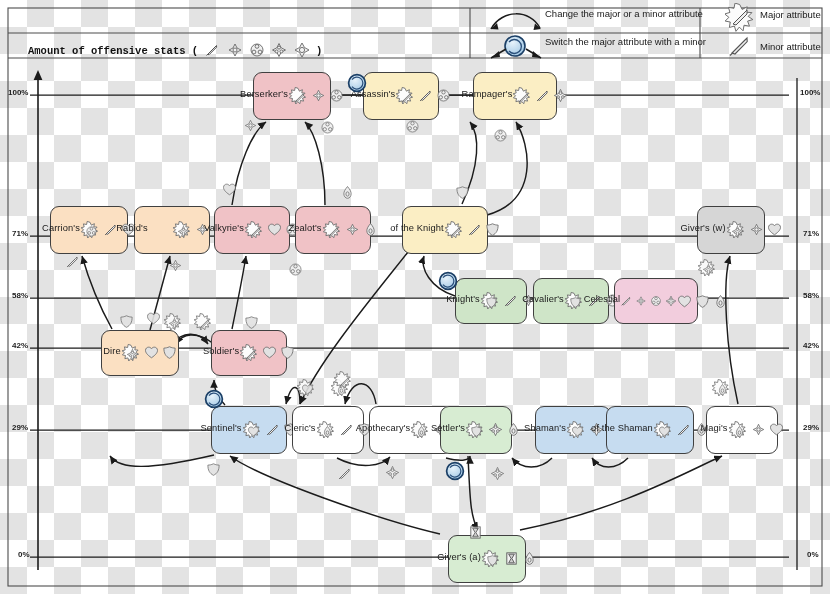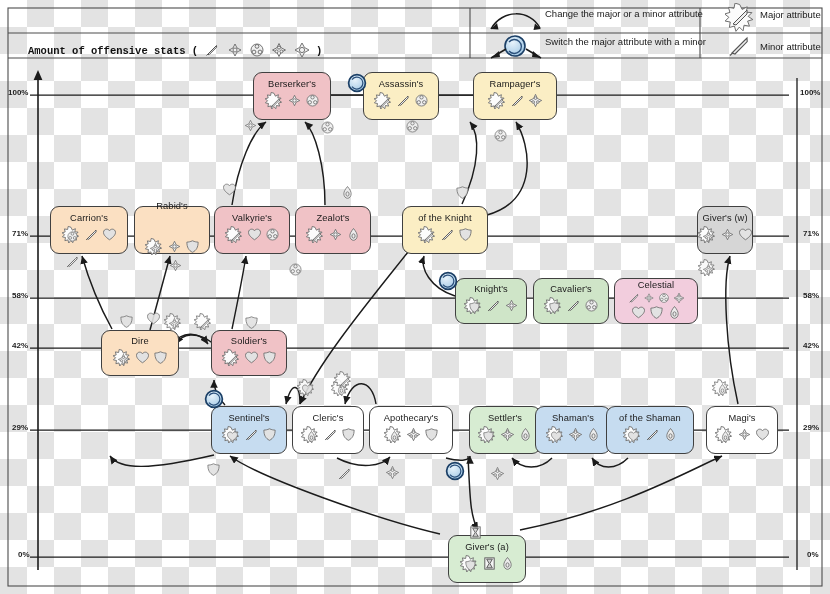--- a/index.html
+++ b/index.html
@@ -22,21 +22,21 @@
   }
   #stage{position:absolute;left:0;top:0;width:830px;height:594px;}
   svg#wires{position:absolute;left:0;top:0;width:830px;height:594px;pointer-events:none;}
 
   .node{
     position:absolute;
     box-sizing:border-box;
     border:1.4px solid #404040;
     border-radius:9px;
     display:flex;
-    flex-direction:column;
+    flex-direction:row;
     align-items:center;
     justify-content:center;
     padding:3px 6px 4px 6px;
     font-size:9.5px;
     color:#1a1a1a;
     line-height:1.05;
     white-space:nowrap;
   }
   .node .nlabel{font-size:9.3px;margin-bottom:1px;letter-spacing:.1px;}
   .icons{display:flex;align-items:center;justify-content:center;gap:3px;}
@@ -461,21 +461,21 @@
             <g stroke="#5a5a5a" stroke-width="1" fill="#f0f0f0">
               <path d="M3.4 12.6 L11.2 4.8 L12.8 3.2 L12.9 5.3 L5.1 13.1 z"></path>
               <path d="M2.2 13.8 L4.2 11.9"></path>
             </g>
           </svg>
           <svg width="15" height="15" viewBox="0 0 16 16">
             <path d="M8 1.9 C10.4 3 12.4 3.3 14 3.3 C14 8.6 12.2 12.2 8 14.2 C3.8 12.2 2 8.6 2 3.3 C3.6 3.3 5.6 3 8 1.9 z" fill="#e2e2e2" stroke="#6a6a6a" stroke-width=".9"></path>
           </svg>
         </div>
       </div>
-      <div class="node c-gray" style="left: 697px; top: 206px; width: 56px; height: 48px;">
+      <div class="node c-gray" style="left: 697px; top: 206px; width: 68px; height: 48px;">
         <div class="nlabel">Giver's (w)</div>
         <div class="icons">
           <svg width="20" height="20" viewBox="-2 -2 20 20">
             <path d="M8,0.3 L9.4,3.2 L12.4,1.7 L11.8,4.9 L15.1,5.1 L12.9,7.3 L15.6,9.2 L12.5,10.1 L13.6,13.1 L10.4,12.5 L9.9,15.7 L7.7,13.5 L5.8,16 L4.9,12.9 L1.9,13.7 L2.5,10.5 L-0.6,9.9 L1.6,7.7 L-0.9,5.8 L2.2,4.9 L1.4,1.9 L4.6,2.5 L5.2,-0.6 z" fill="#fcfcfc" stroke="#6e6e6e" stroke-width=".9"></path>
             <g transform="translate(3.2,3.2) scale(0.78)">
               <g fill="#efefef" stroke="#6a6a6a" stroke-width=".85">
                 <path d="M8 1.4 L10.1 5.9 L14.6 8 L10.1 10.1 L8 14.6 L5.9 10.1 L1.4 8 L5.9 5.9 z"></path>
                 <circle cx="8" cy="5.5" r="1.4"></circle>
                 <circle cx="5.5" cy="9.6" r="1.4"></circle>
                 <circle cx="10.5" cy="9.6" r="1.4"></circle>
@@ -691,21 +691,21 @@
               <circle cx="8" cy="5.5" r="1.4"></circle>
               <circle cx="5.5" cy="9.6" r="1.4"></circle>
               <circle cx="10.5" cy="9.6" r="1.4"></circle>
             </g>
           </svg>
           <svg width="15" height="15" viewBox="0 0 16 16">
             <path d="M8 1.9 C10.4 3 12.4 3.3 14 3.3 C14 8.6 12.2 12.2 8 14.2 C3.8 12.2 2 8.6 2 3.3 C3.6 3.3 5.6 3 8 1.9 z" fill="#e2e2e2" stroke="#6a6a6a" stroke-width=".9"></path>
           </svg>
         </div>
       </div>
-      <div class="node c-lgreen" style="left: 469px; top: 406px; width: 72px; height: 48px;">
+      <div class="node c-lgreen" style="left: 440px; top: 406px; width: 72px; height: 48px;">
         <div class="nlabel">Settler's</div>
         <div class="icons">
           <svg width="20" height="20" viewBox="-2 -2 20 20">
             <path d="M8,0.3 L9.4,3.2 L12.4,1.7 L11.8,4.9 L15.1,5.1 L12.9,7.3 L15.6,9.2 L12.5,10.1 L13.6,13.1 L10.4,12.5 L9.9,15.7 L7.7,13.5 L5.8,16 L4.9,12.9 L1.9,13.7 L2.5,10.5 L-0.6,9.9 L1.6,7.7 L-0.9,5.8 L2.2,4.9 L1.4,1.9 L4.6,2.5 L5.2,-0.6 z" fill="#fcfcfc" stroke="#6e6e6e" stroke-width=".9"></path>
             <g transform="translate(3.2,3.2) scale(0.78)">
               <path d="M8 1.9 C10.4 3 12.4 3.3 14 3.3 C14 8.6 12.2 12.2 8 14.2 C3.8 12.2 2 8.6 2 3.3 C3.6 3.3 5.6 3 8 1.9 z" fill="#e2e2e2" stroke="#6a6a6a" stroke-width=".9"></path>
             </g>
           </svg>
           <svg width="15" height="15" viewBox="0 0 16 16">
             <g fill="#efefef" stroke="#6a6a6a" stroke-width=".85">

